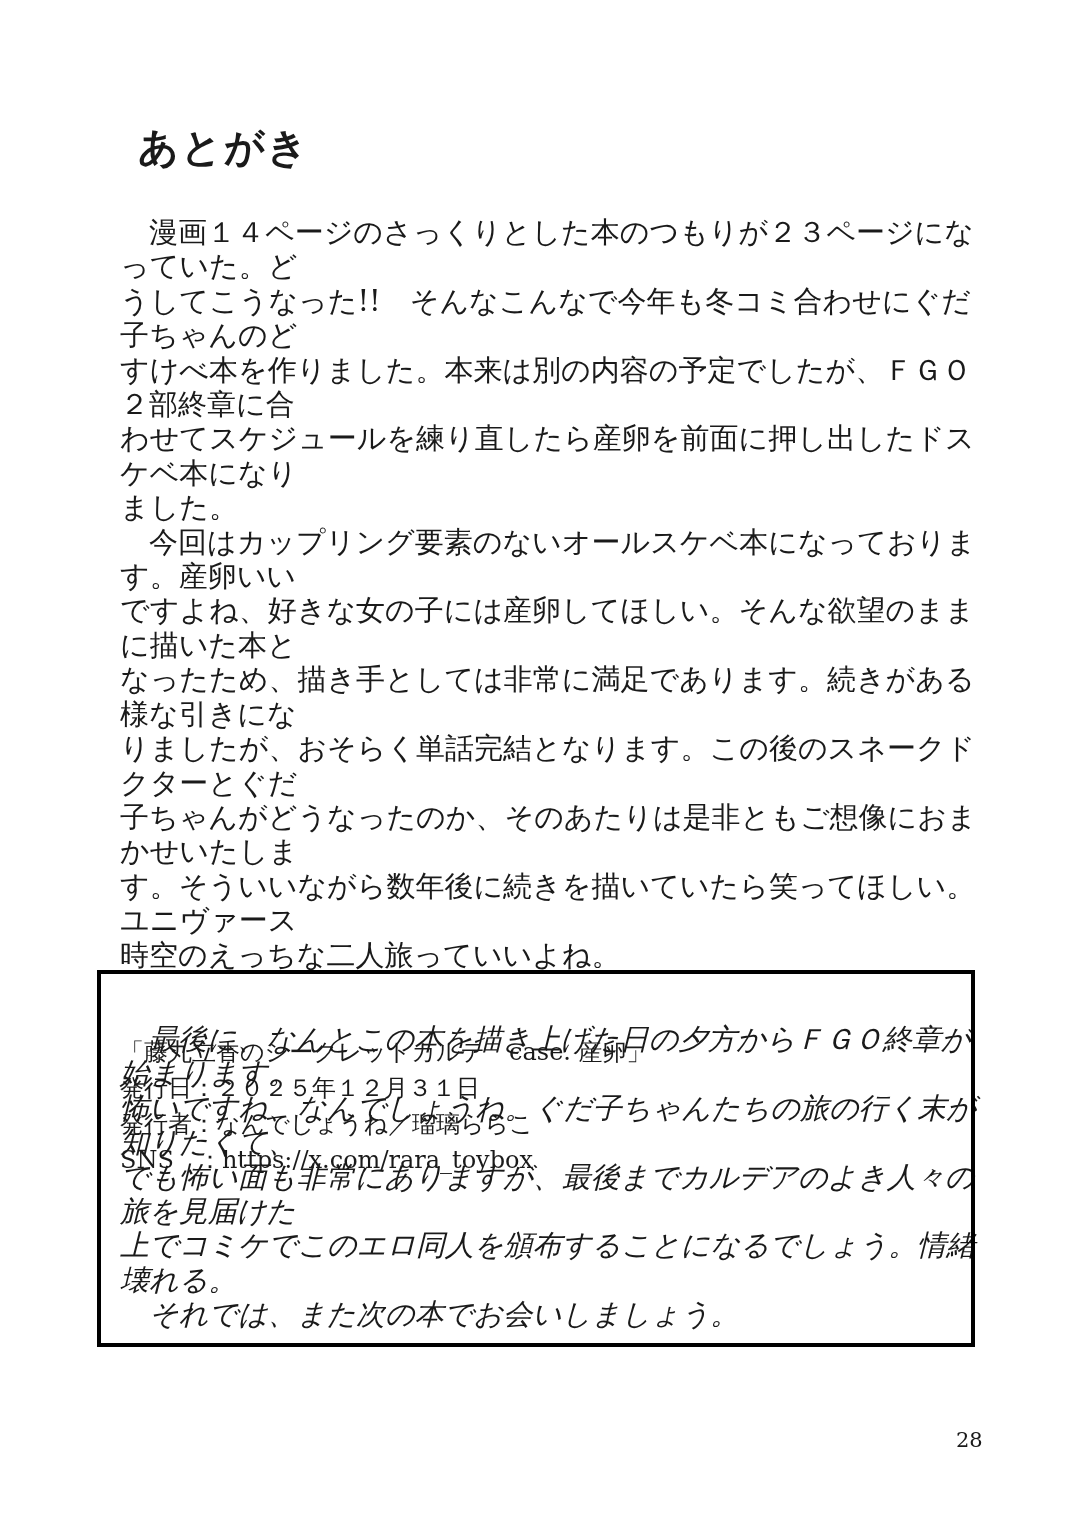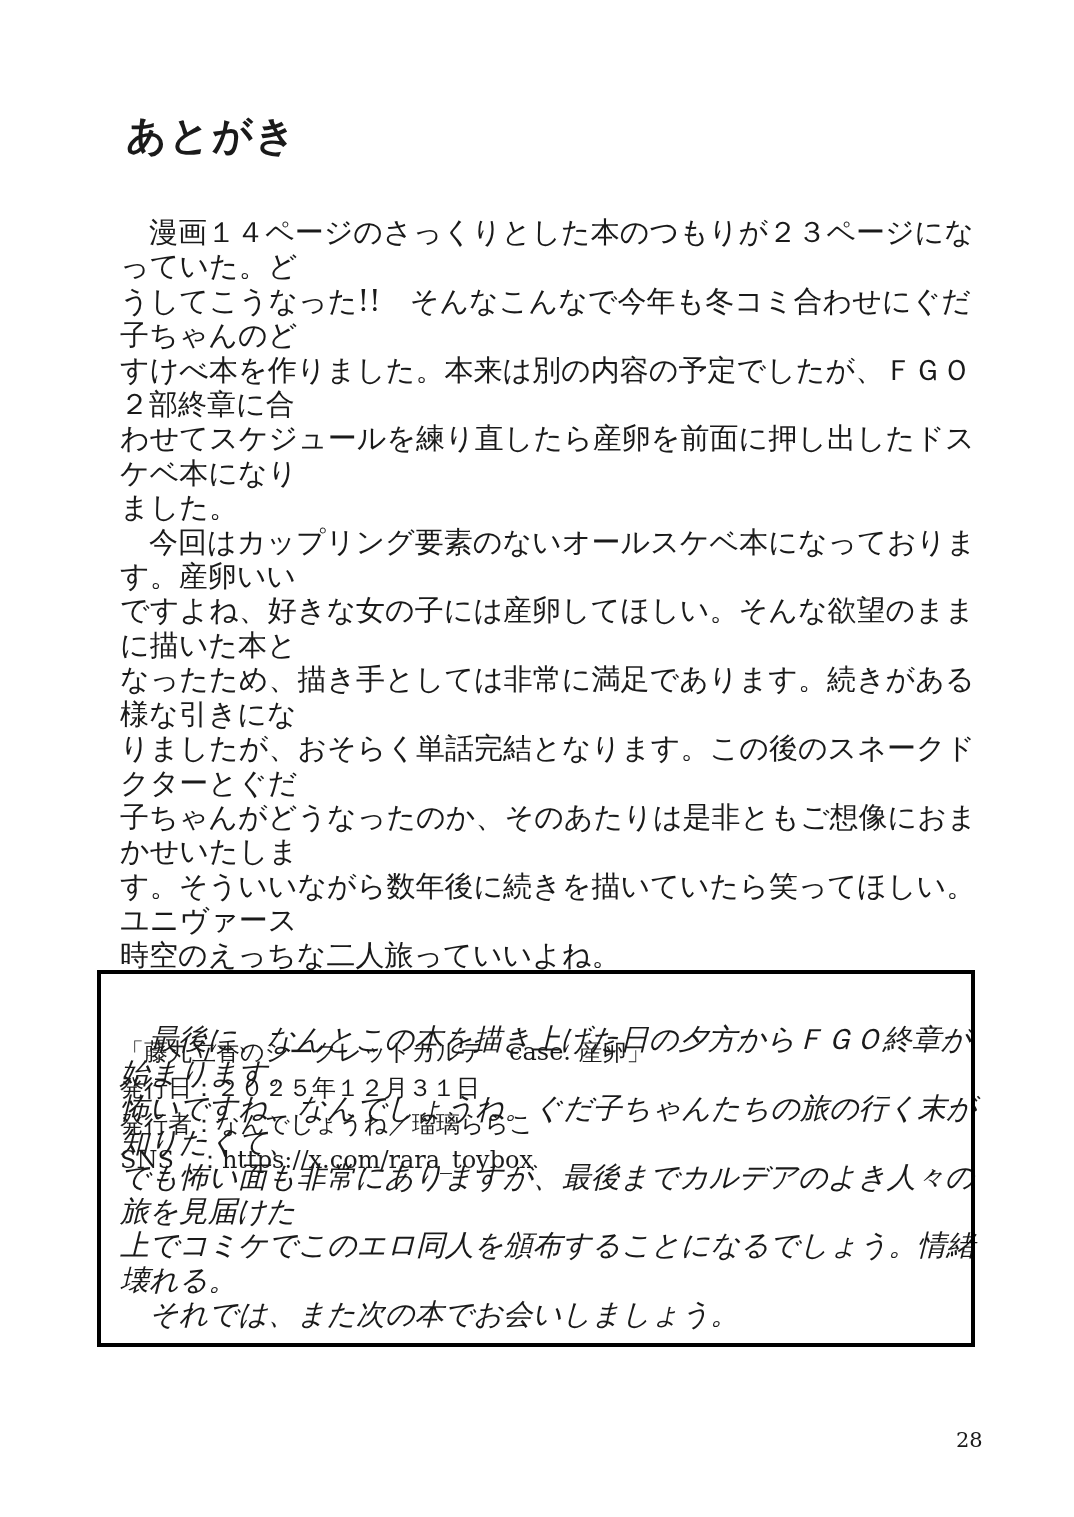--- a/index.html
+++ b/index.html
@@ -13,21 +13,21 @@
     height: 1517px;
     background: #ffffff;
     color: #1a1a1a;
     font-family: "DejaVu Serif", "Liberation Serif", serif;
     overflow: hidden;
   }
   .title {
     position: absolute;
     left: 122px;
     top: 104px;
-    margin: 4px;
+    margin: 16px;
     font-size: 40px;
     font-weight: 700;
     letter-spacing: 2px;
   }
   .body-text {
     position: absolute;
     left: 120px;
     top: 215px;
     width: 860px;
     font-size: 29px;

